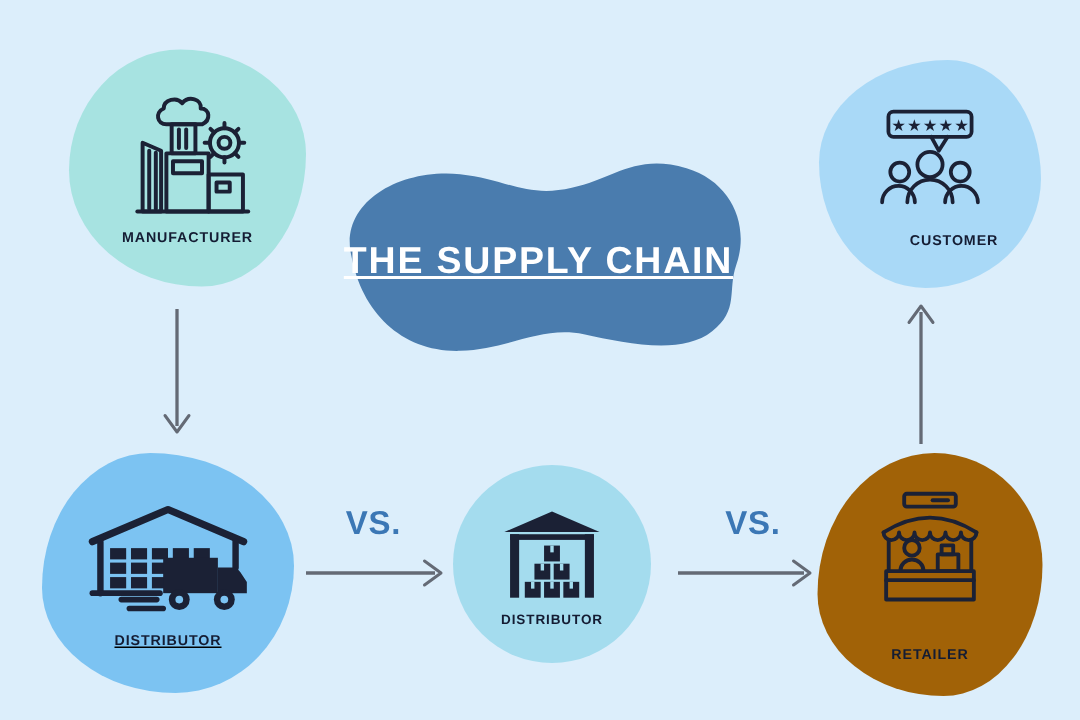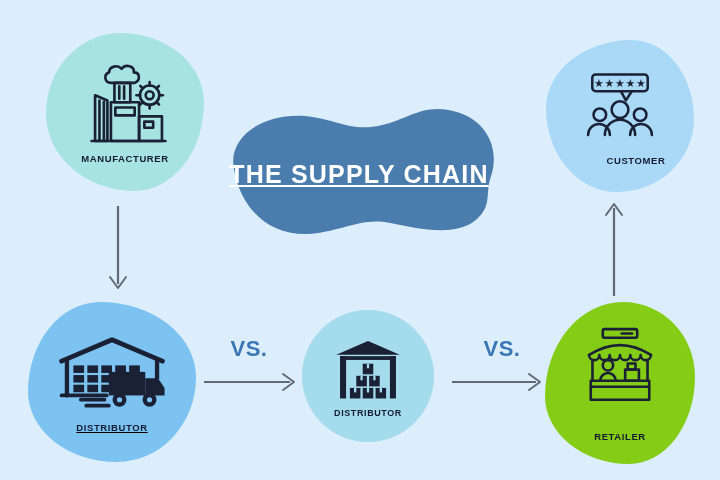--- a/index.html
+++ b/index.html
@@ -191,21 +191,21 @@
           <rect x="26.5" y="70" width="3" height="6" fill="#a4dcee"></rect>
         <rect class="fl" x="38" y="70" width="14" height="14"></rect>
           <rect x="43.5" y="70" width="3" height="6" fill="#a4dcee"></rect>
         <rect class="fl" x="55" y="70" width="14" height="14"></rect>
           <rect x="60.5" y="70" width="3" height="6" fill="#a4dcee"></rect>
       </g>
     </svg>
     <div class="node-label" style="font-size: 9px; color: rgb(20, 28, 51);">DISTRIBUTOR</div>
   </div>
 
-  <div class="node blob-retailer" style="background-color: #84cc16; gap: 16px;">
+  <div class="node blob-retailer" style="background-color: #a16207; gap: 16px;">
     <svg class="icon" width="86" height="86" viewBox="0 0 100 100">
       <rect class="ln" x="30" y="6" width="40" height="10" rx="2"></rect>
       <line class="ln" x1="52" y1="11" x2="64" y2="11"></line>
       <path class="ln" d="M14 36 Q50 13 86 36"></path>
       <path class="ln" d="M14 36 a6 6 0 0 0 12 0 a6 6 0 0 0 12 0 a6 6 0 0 0 12 0 a6 6 0 0 0 12 0 a6 6 0 0 0 12 0 a6 6 0 0 0 12 0"></path>
       <line class="ln" x1="18" y1="42" x2="18" y2="66"></line>
       <line class="ln" x1="82" y1="42" x2="82" y2="66"></line>
       <circle class="ln" cx="36" cy="48" r="6"></circle>
       <path class="ln" d="M27 66 a9 9 0 0 1 18 0"></path>
       <rect class="ln" x="59" y="46" width="9" height="7"></rect>

